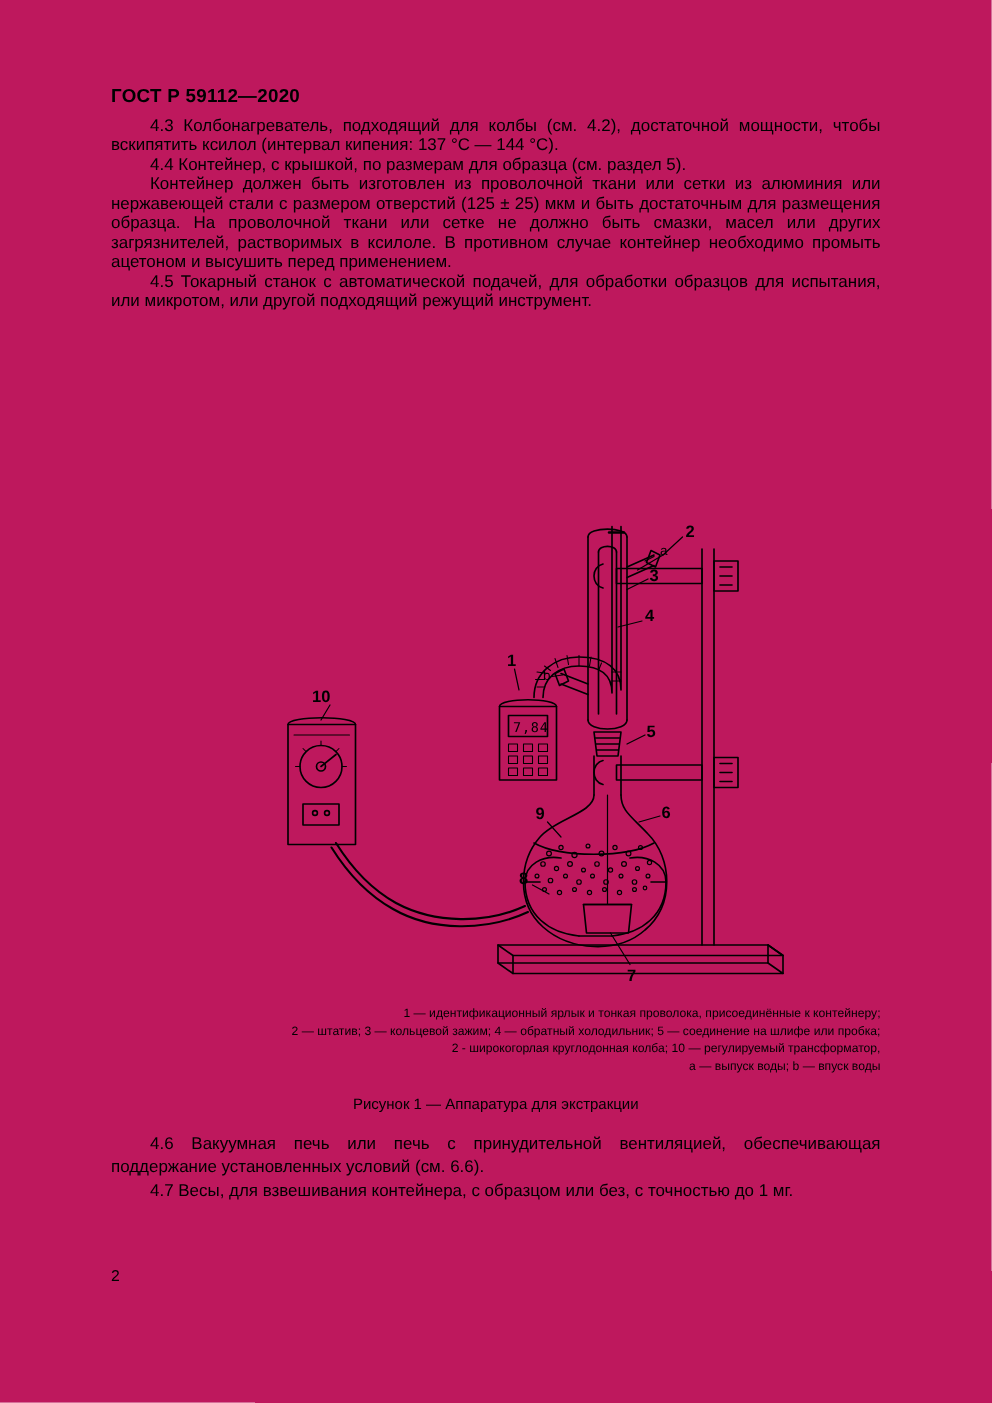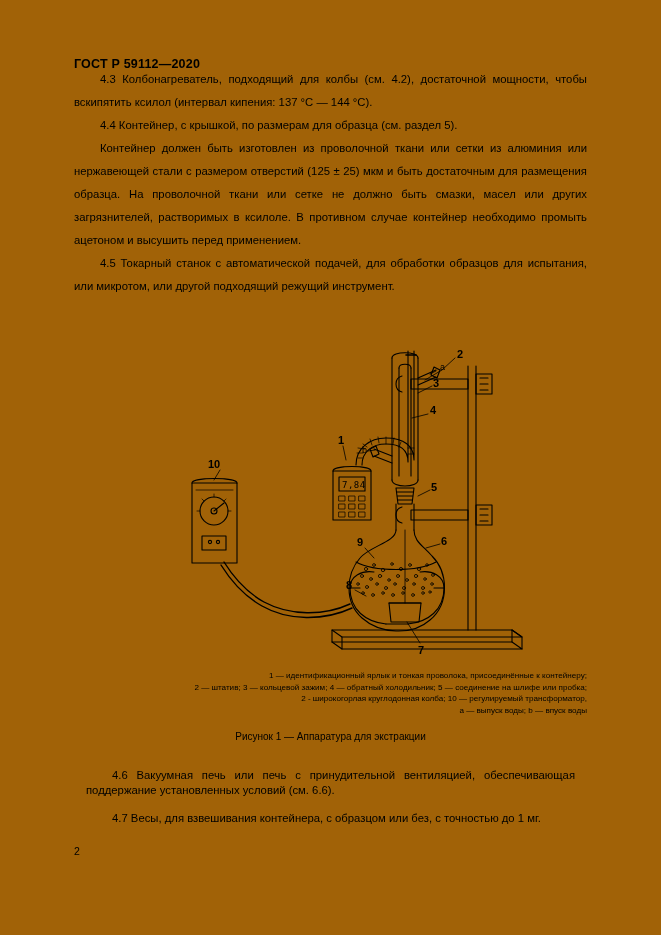--- a/index.html
+++ b/index.html
@@ -13,37 +13,37 @@
     position: relative;
     font-family: "Liberation Sans", sans-serif;
     color: #000000;
     overflow: hidden;
   }
   .page {
     position: absolute;
     left: 0; top: 0;
     width: 661px;
     height: 935px;
-    background: #a16207;
+    background: #be185d;
   }
   .header {
     position: absolute;
     left: 74px;
     top: 57px;
     font-size: 12.5px;
     font-weight: bold;
     letter-spacing: 0.2px;
   }
   .body-text {
     position: absolute;
     left: 74px;
-    top: 68px;
+    top: 78px;
     width: 513px;
     font-size: 11.3px;
-    line-height: 23px;
+    line-height: 13px;
     text-align: justify;
     text-justify: inter-word;
   }
   .body-text p {
     margin: 0 0 0 0;
     text-indent: 26px;
   }
   .figure-wrap {
     position: absolute;
     left: 74px;
@@ -75,21 +75,21 @@
   .body-text2 {
     position: absolute;
     left: 74px;
     top: 756px;
     width: 513px;
     font-size: 11.3px;
     line-height: 15.3px;
     text-align: justify;
   }
   .body-text2 p {
-    margin: 12px;
+    margin: 0;
     text-indent: 26px;
   }
   .page-number {
     position: absolute;
     left: 74px;
     top: 845px;
     font-size: 10.5px;
   }
   .lcd {
     font-family: "DejaVu Sans Mono", monospace;

